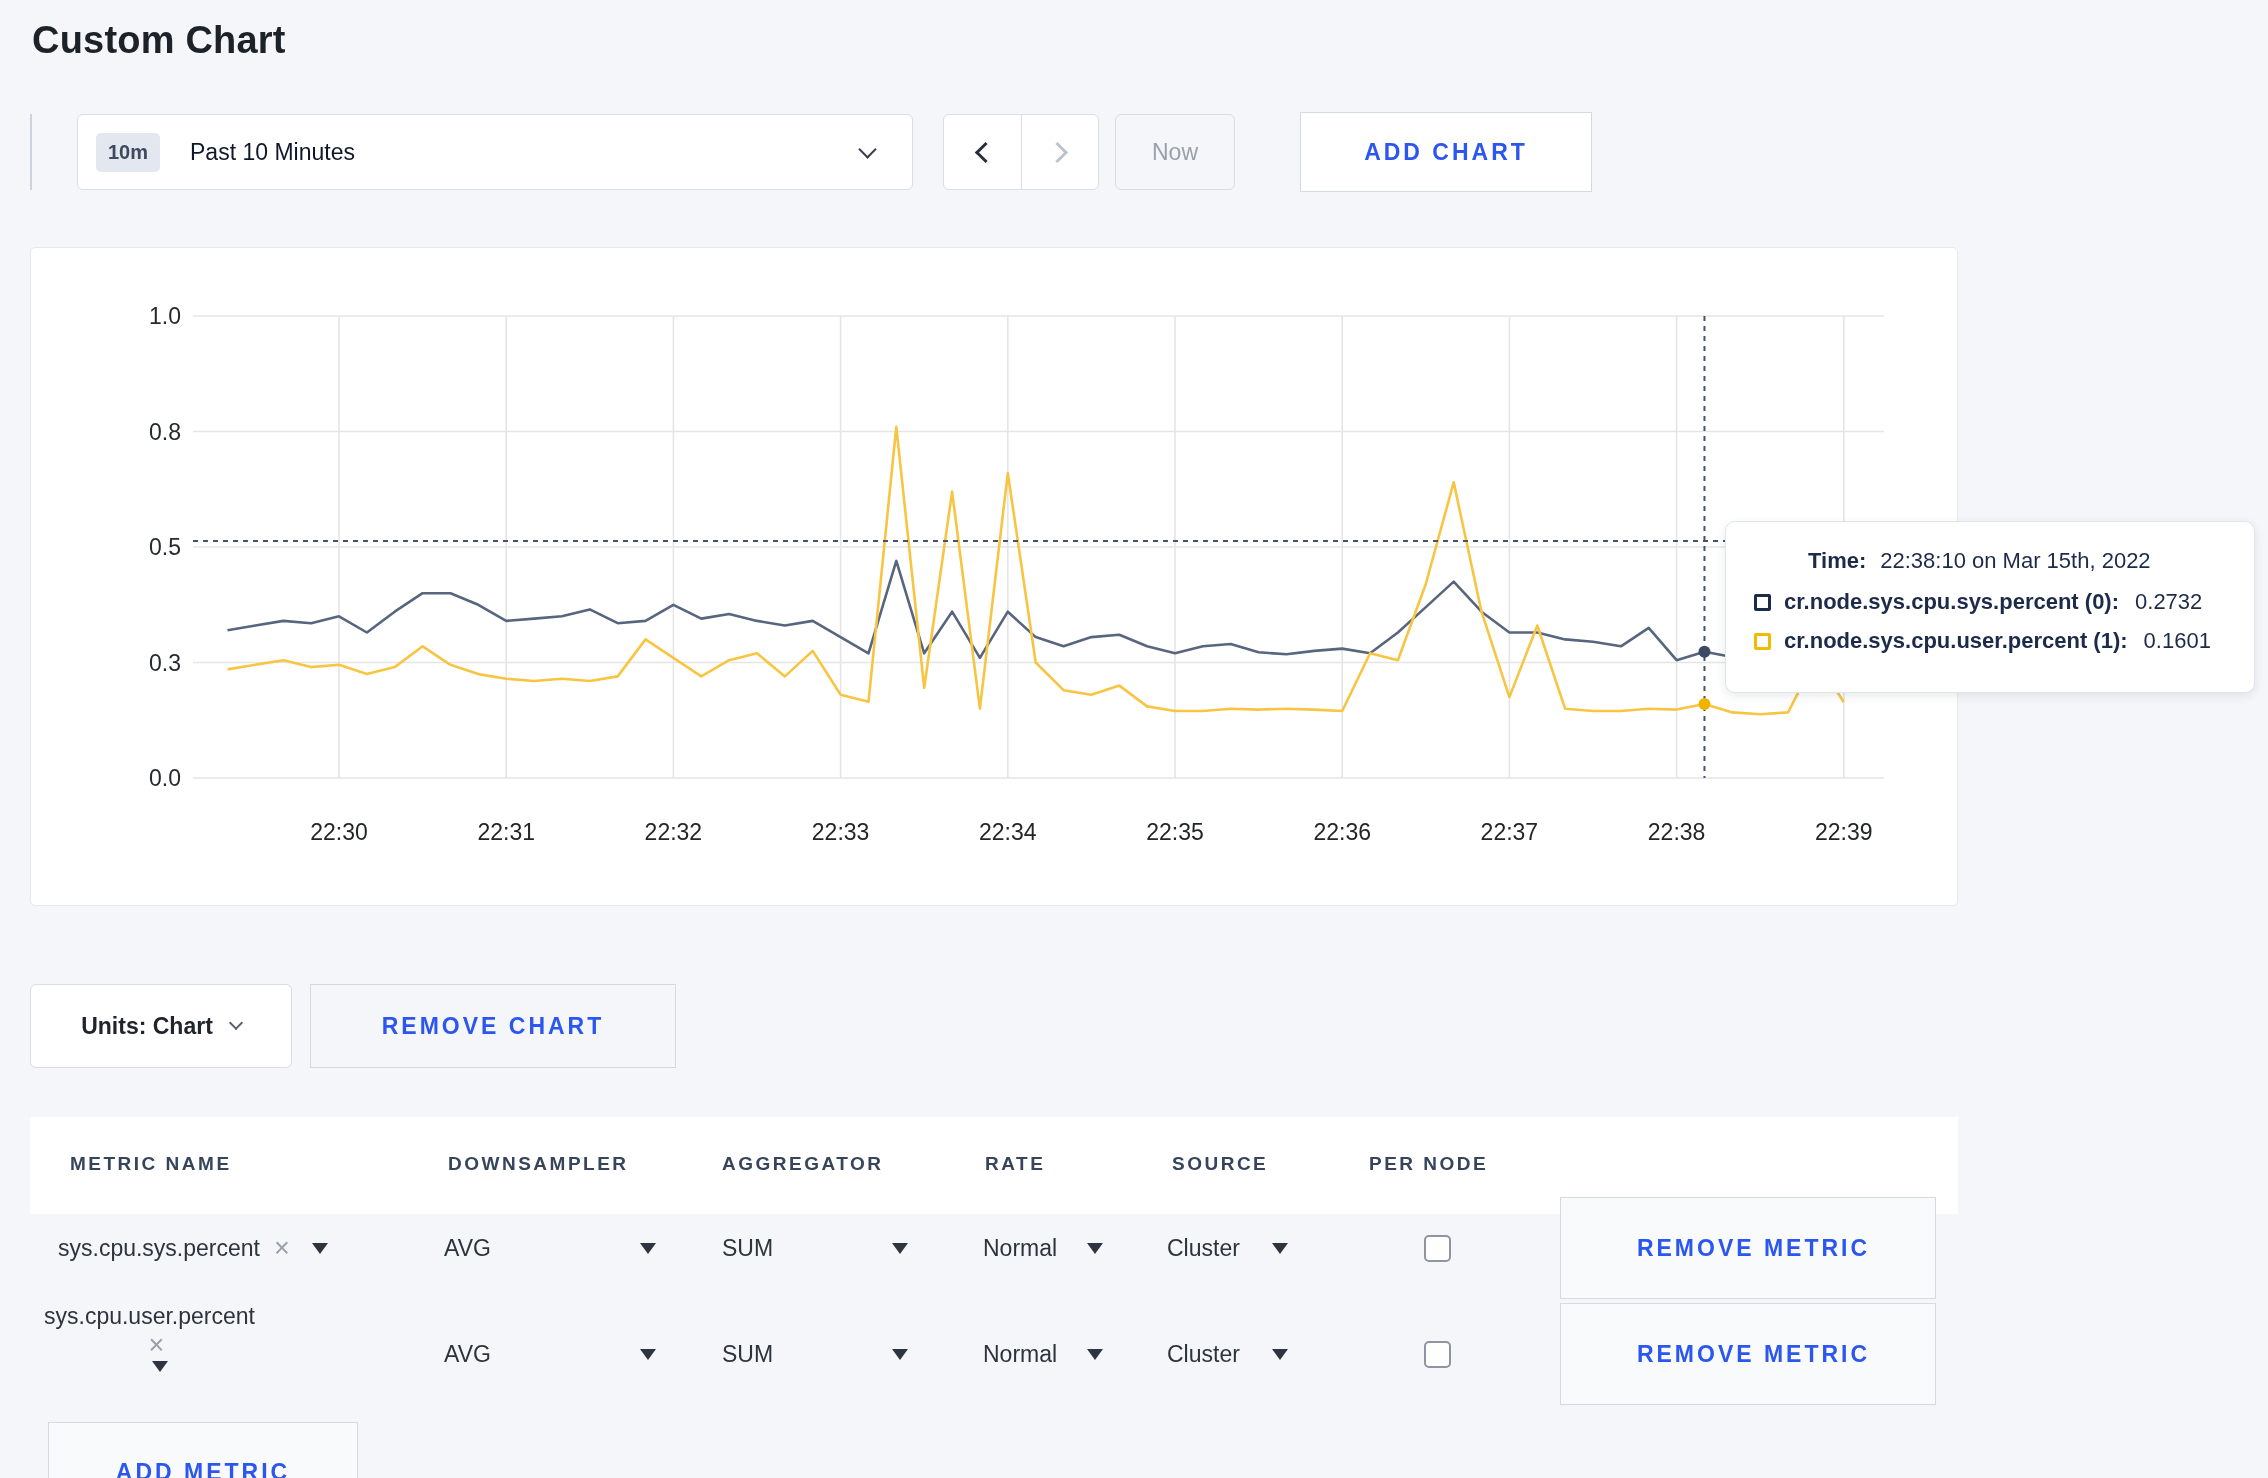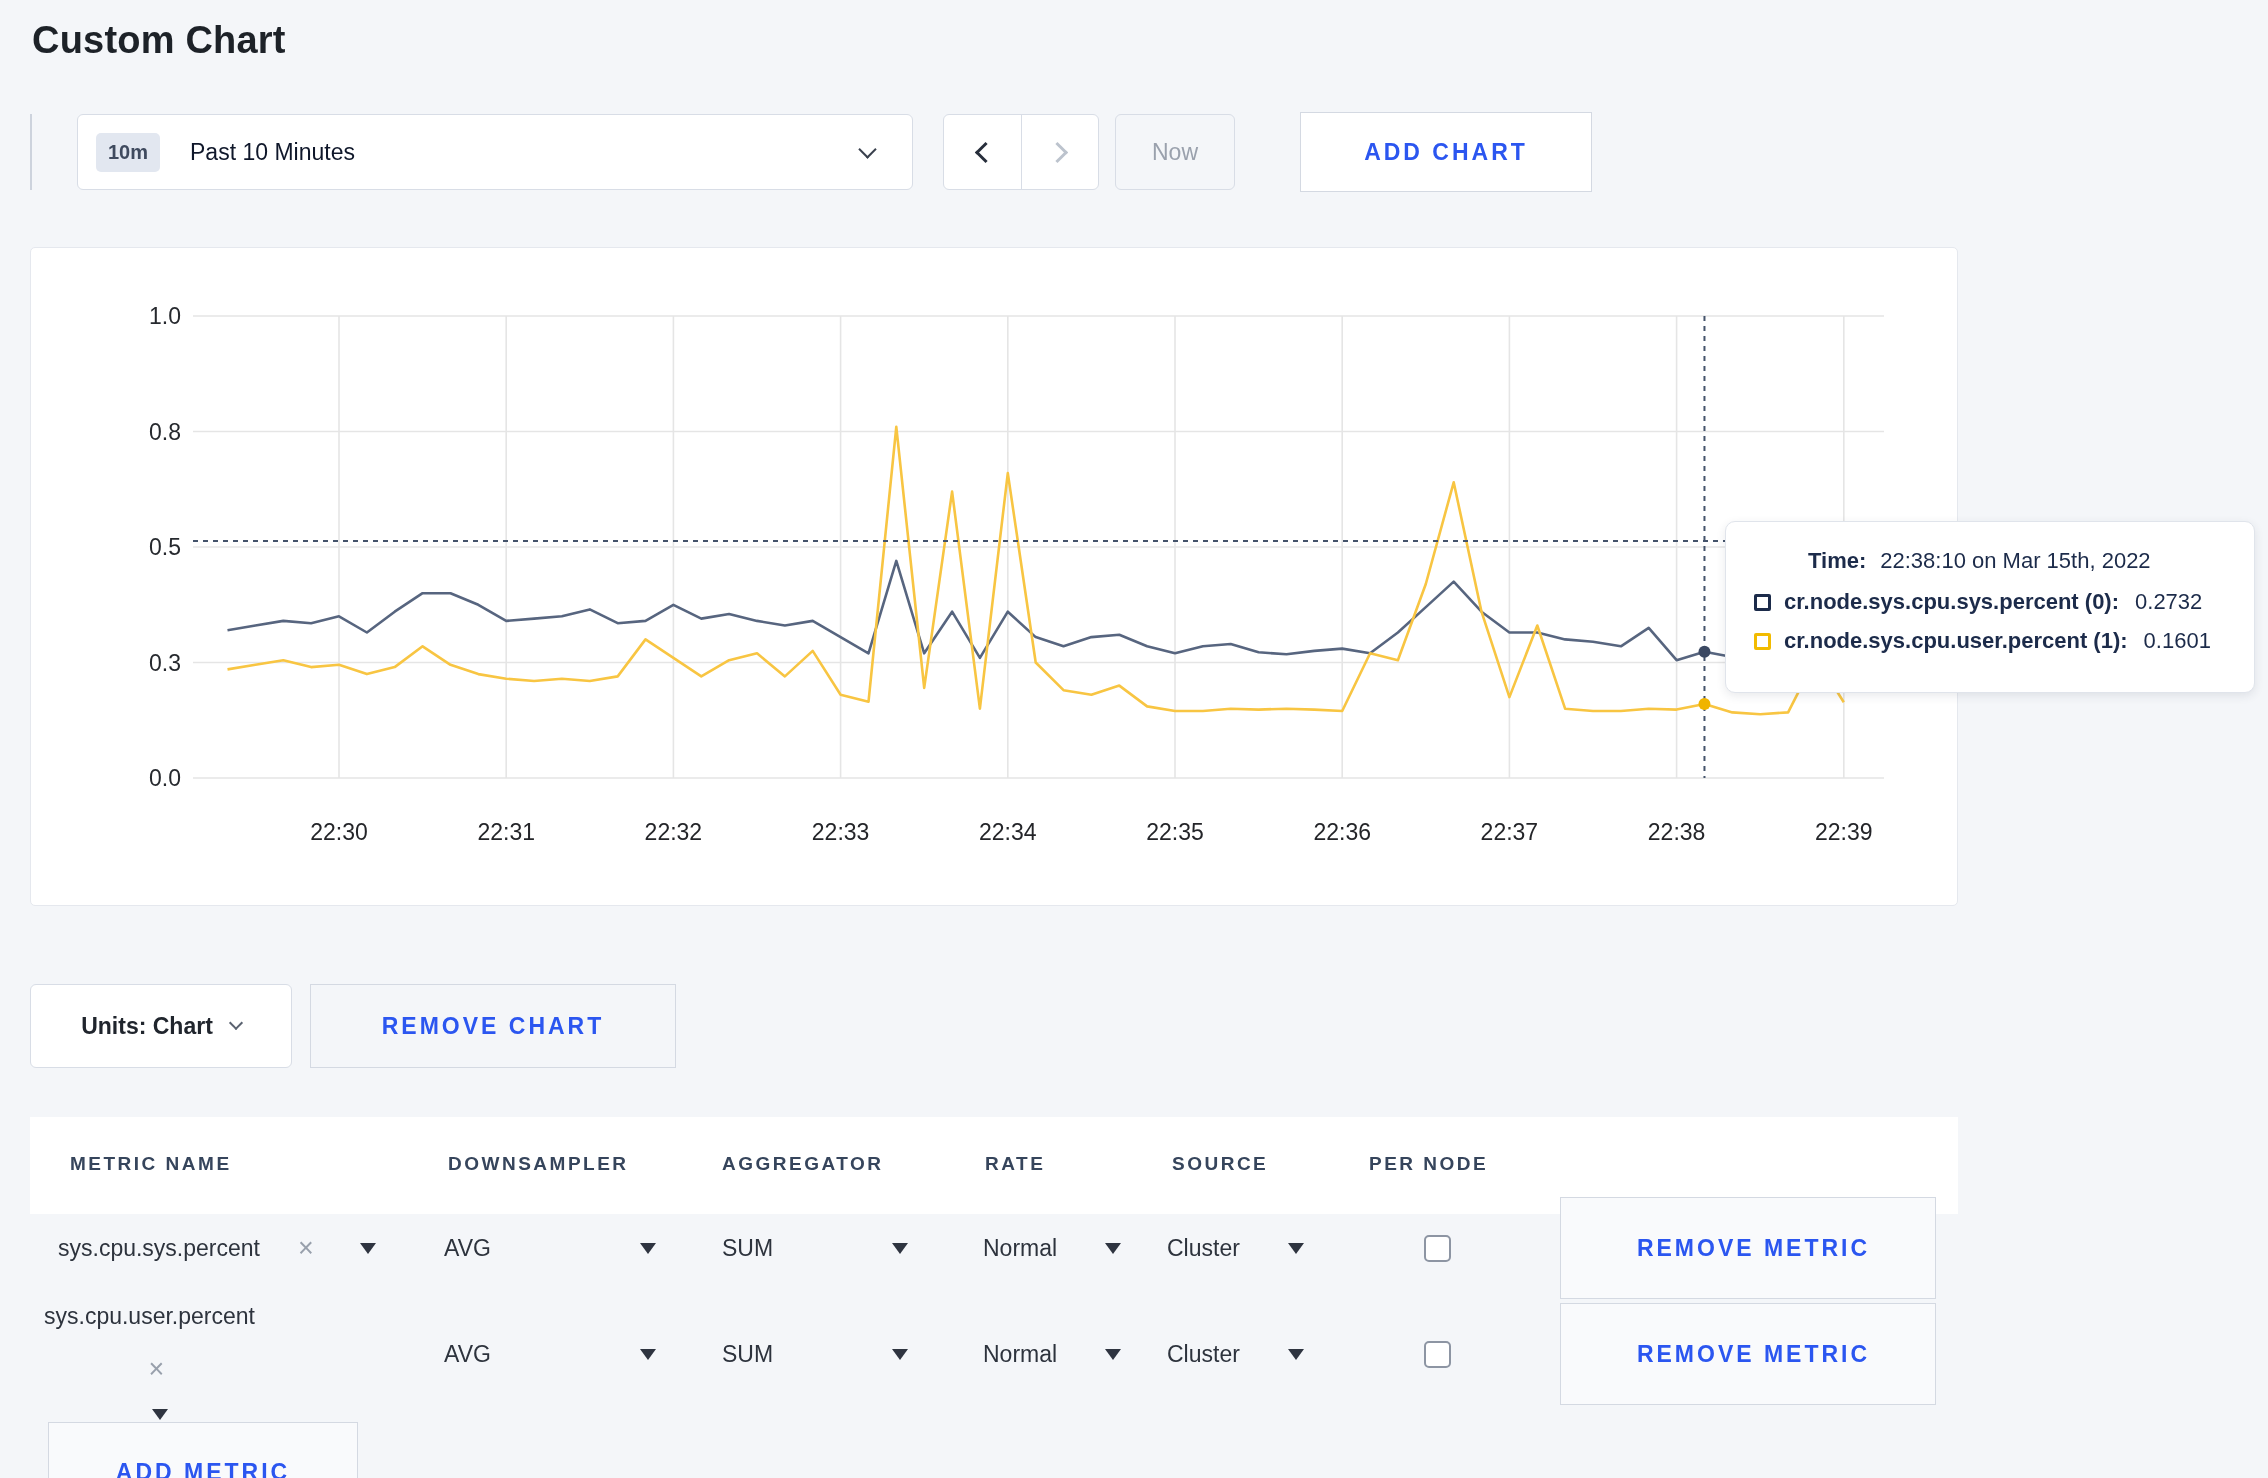--- a/index.html
+++ b/index.html
@@ -80,21 +80,21 @@
   }
   .units-btn .chev { width:10px; height:10px; border-width:2px; border-color:#5a6270; margin-top:-6px; }
   .remove-chart-btn { position:absolute; left:310px; top:984px; width:366px; height:84px; background:transparent; }
   
   .metrics-header { position:absolute; left:30px; top:1117px; width:1928px; height:97px; background:#fff; }
   .mh-label {
     position:absolute; top:36px; font-size:19px; font-weight:bold; letter-spacing:2.5px;
     color:#36455c; white-space:nowrap;text-align:right;
   }
   .metric-row { position:absolute; left:0; width:2268px; height:102px; }
-  .cell { position:absolute; top:0; height:100%; display:flex; align-items:center; font-size:23px; color:#2d333d; white-space:nowrap;gap:24px; }
+  .cell { position:absolute; top:0; height:100%; display:flex; align-items:center; font-size:23px; color:#2d333d; white-space:nowrap; }
   .x-icon { color:#98a0ac; font-size:27px; margin-left:14px; cursor:pointer; }
   .caret { width:0; height:0; border-left:8px solid transparent; border-right:8px solid transparent; border-top:11px solid #2e3440; display:inline-block; cursor:pointer; }
   .checkbox {
     width:27px; height:27px; border:2px solid #8d95a3; border-radius:5px; background:#fff; cursor:pointer;
   }
   .remove-metric-btn { position:absolute; left:1560px; width:376px; height:102px; background:#f9fafc;padding-left:11px; }
   .add-metric-btn { position:absolute; left:48px; top:1422px; width:310px; height:100px; background:#f9fafc; }
 </style>
 </head>
 <body>

